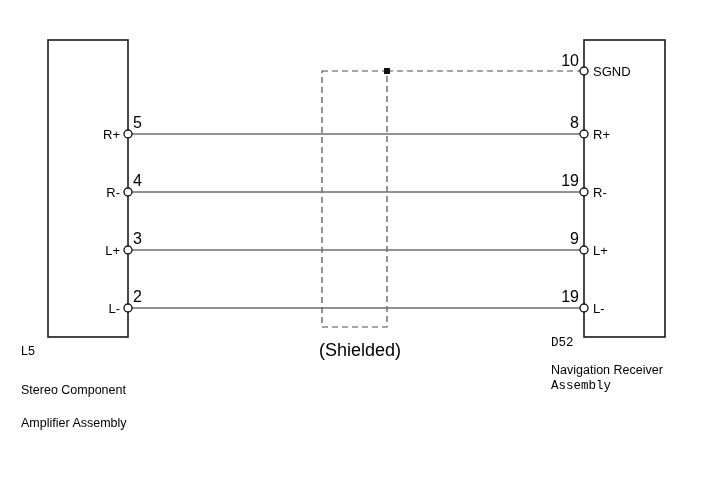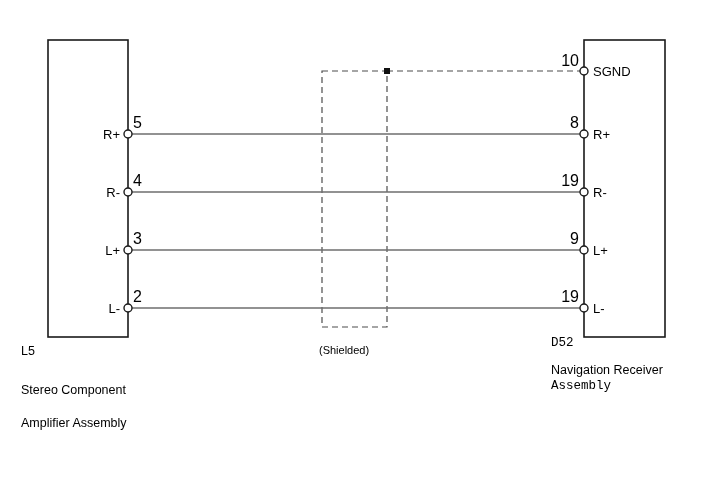--- a/index.html
+++ b/index.html
@@ -79,21 +79,21 @@
   .txt.pin-name {
     font-size: 13px;
   }
   .txt.comp-id {
     font-size: 12.5px;
   }
   .txt.comp-desc {
     font-size: 12.5px;
   }
   .txt.shield-label {
-    font-size: 11px;
+    font-size: 18px;
   }
   .align-right {
     text-align: right;
     transform: translateX(-100%);
   }
 </style>
 </head>
 <body>
 
 <div id="diagram-root">

